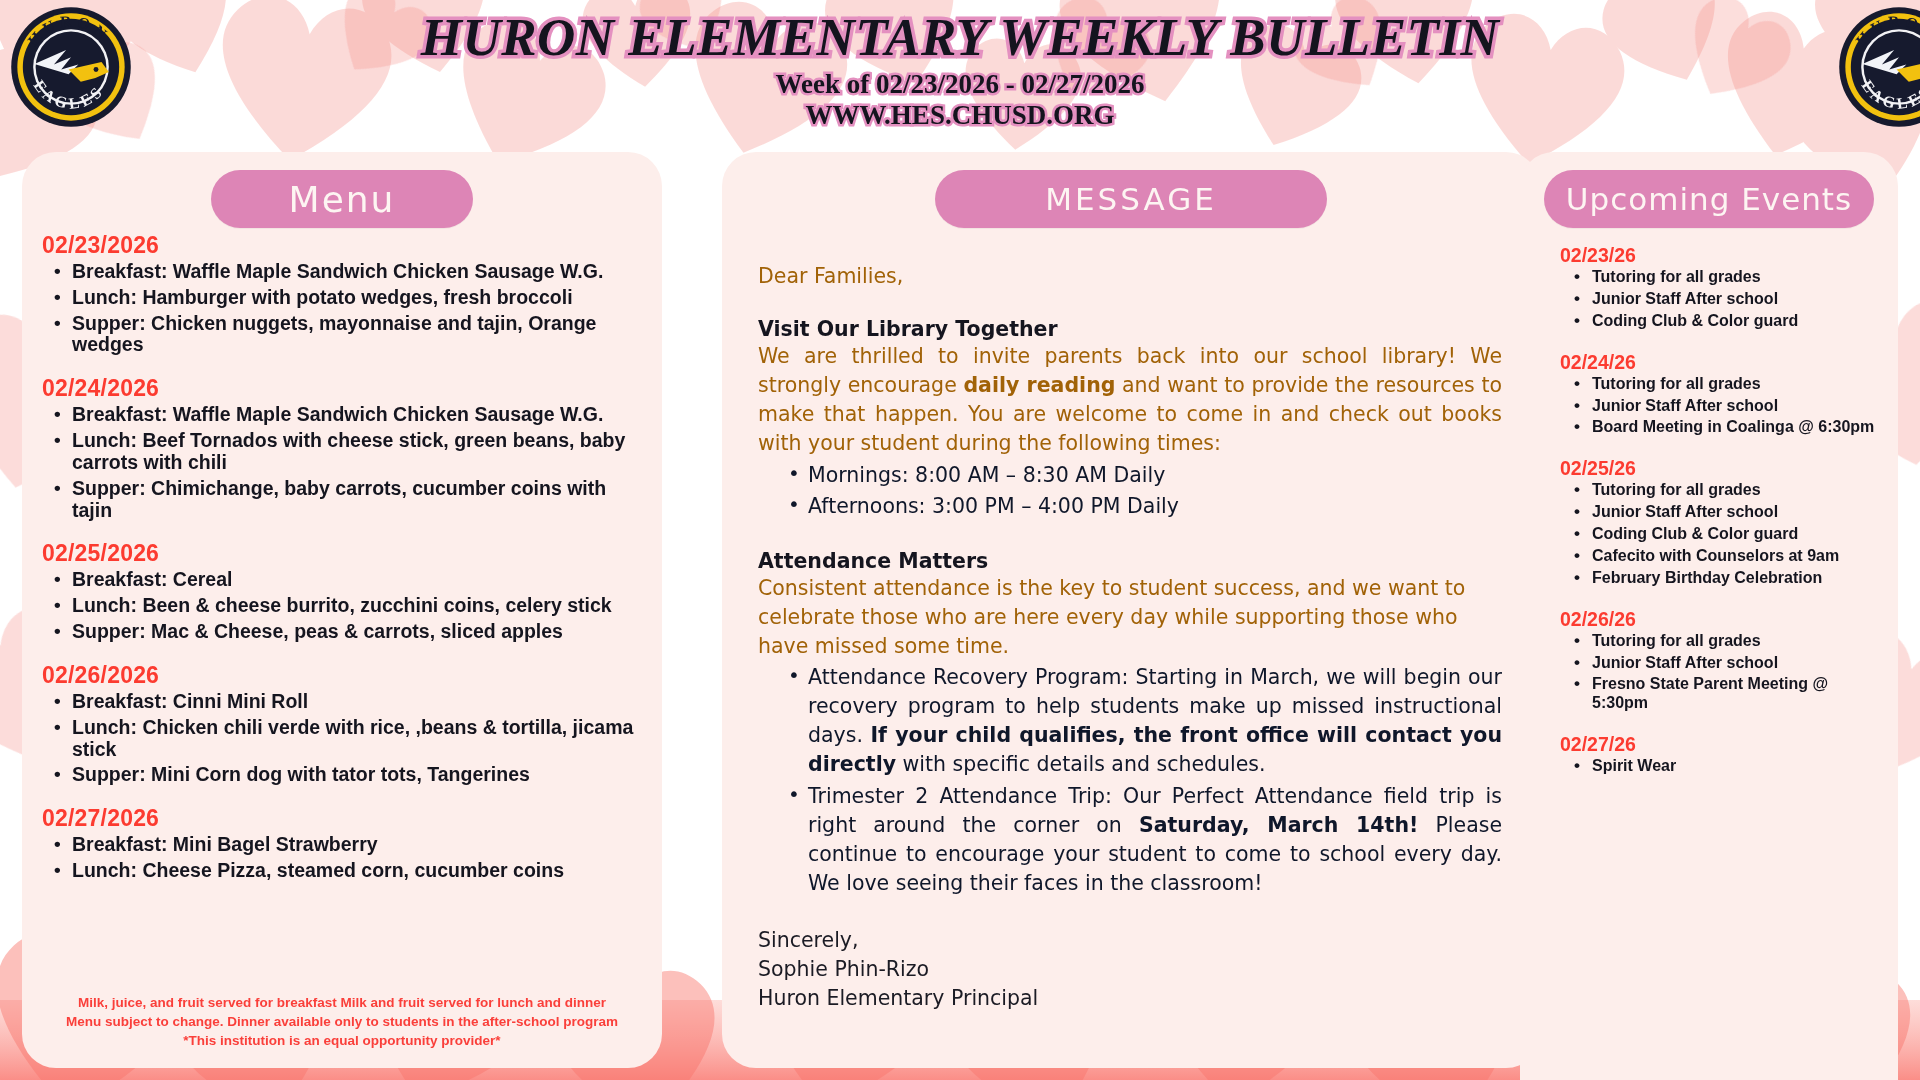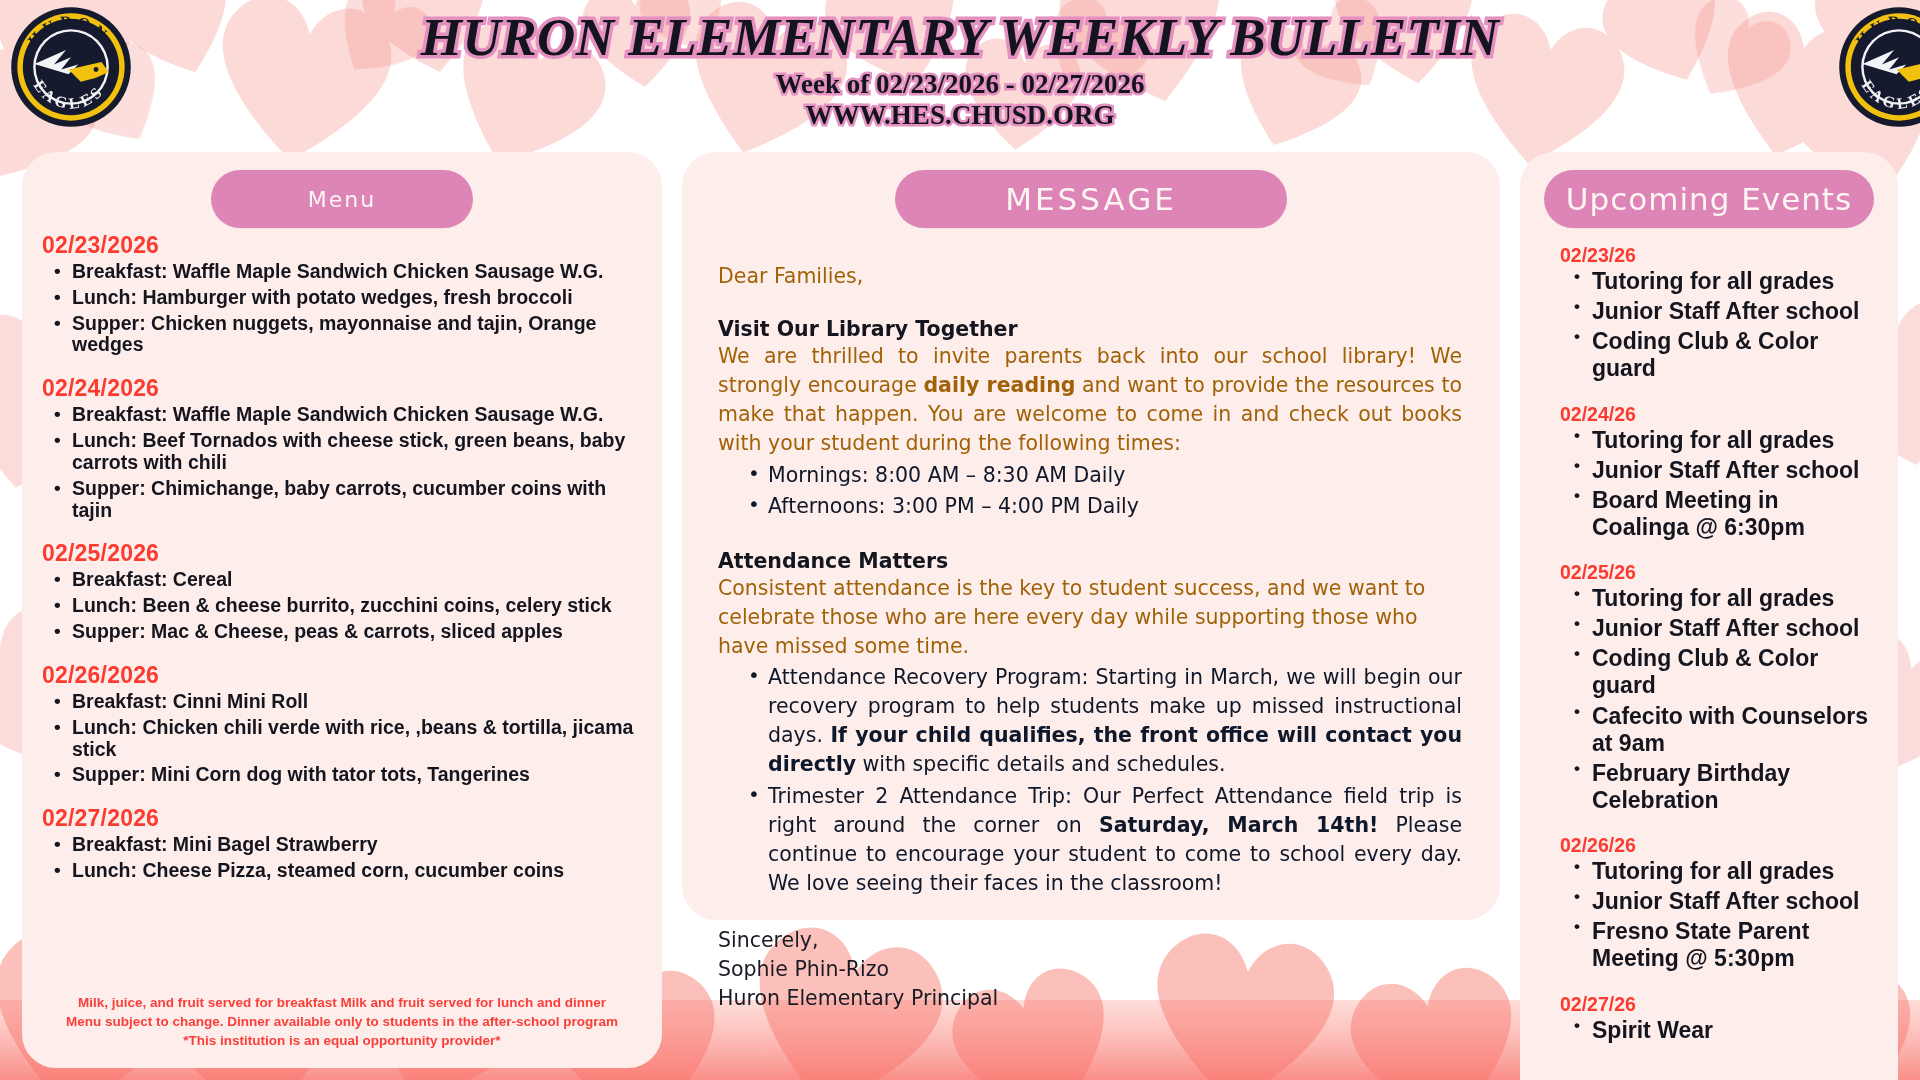--- a/index.html
+++ b/index.html
@@ -45,30 +45,30 @@
   .logo.left  { left:10px; }
   .logo.right { left:1838px; }
 
   
   .panel {
     position:absolute; z-index:2;
     background:#fdeeeb;
     border-radius:34px;
   }
   #menu-panel    { left:22px;   top:152px; width:640px;  height:916px; }
-  #message-panel { left:682px;  top:152px; width:818px;  height:768px; }
+  #message-panel { left:722px;  top:152px; width:818px;  height:916px; }
   #events-panel  { left:1520px; top:152px; width:378px;  height:1031px; }
 
   .pill {
     margin:18px auto 0; height:58px;
     background:#dd85b6; border-radius:40px;
     display:flex; align-items:center; justify-content:center;
     color:#fdf5f2;
     font-family:"DejaVu Sans", sans-serif;
-    font-size:22px; letter-spacing:2px;
+    font-size:36px; letter-spacing:2px;
     box-shadow:0 1px 0 rgba(0,0,0,.04);
   }
   #menu-pill   { width:262px; }
   #message-pill{ width:392px; font-size:31px; letter-spacing:3px; }
   #events-pill { width:330px; font-size:31px; letter-spacing:1px; }
 
   
   .menu-body { padding:10px 24px 0 20px; margin-top:-6px; }
   .day-date {
     color:#fc3b30; font-weight:bold; font-size:23px;
@@ -122,21 +122,21 @@
   
   .events-body { padding:16px 16px 0 40px; }
   .ev-date {
     color:#fc3b30; font-weight:bold; font-size:19.5px;
     margin-top:20px; margin-bottom:1px;
   }
   .events-body .ev-block:first-child .ev-date { margin-top:0; }
   ul.ev-list { list-style:none; margin:0; padding:0 0 0 12px; }
   ul.ev-list li {
     position:relative; padding-left:20px;
-    font-size:23px; font-weight:bold; color:#15151f;
+    font-size:16px; font-weight:bold; color:#15151f;
     line-height:1.18; margin-bottom:3px;
   }
   ul.ev-list li::before {
     content:"•"; position:absolute; left:2px; top:-1px; font-size:17px;
   }
   b { font-weight:bold; }
 </style>
 </head>
 <body>
 

